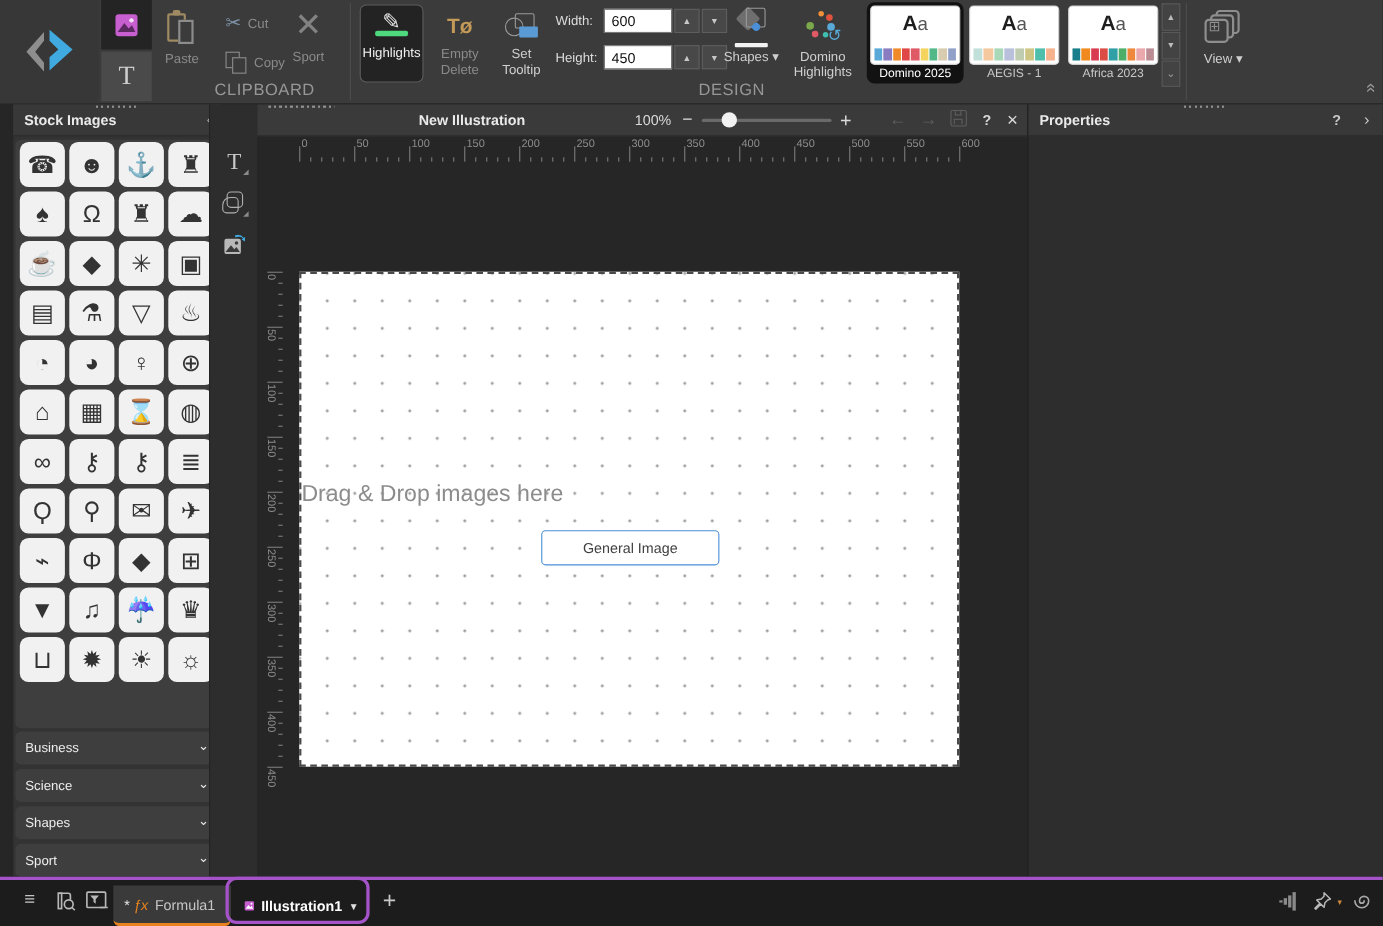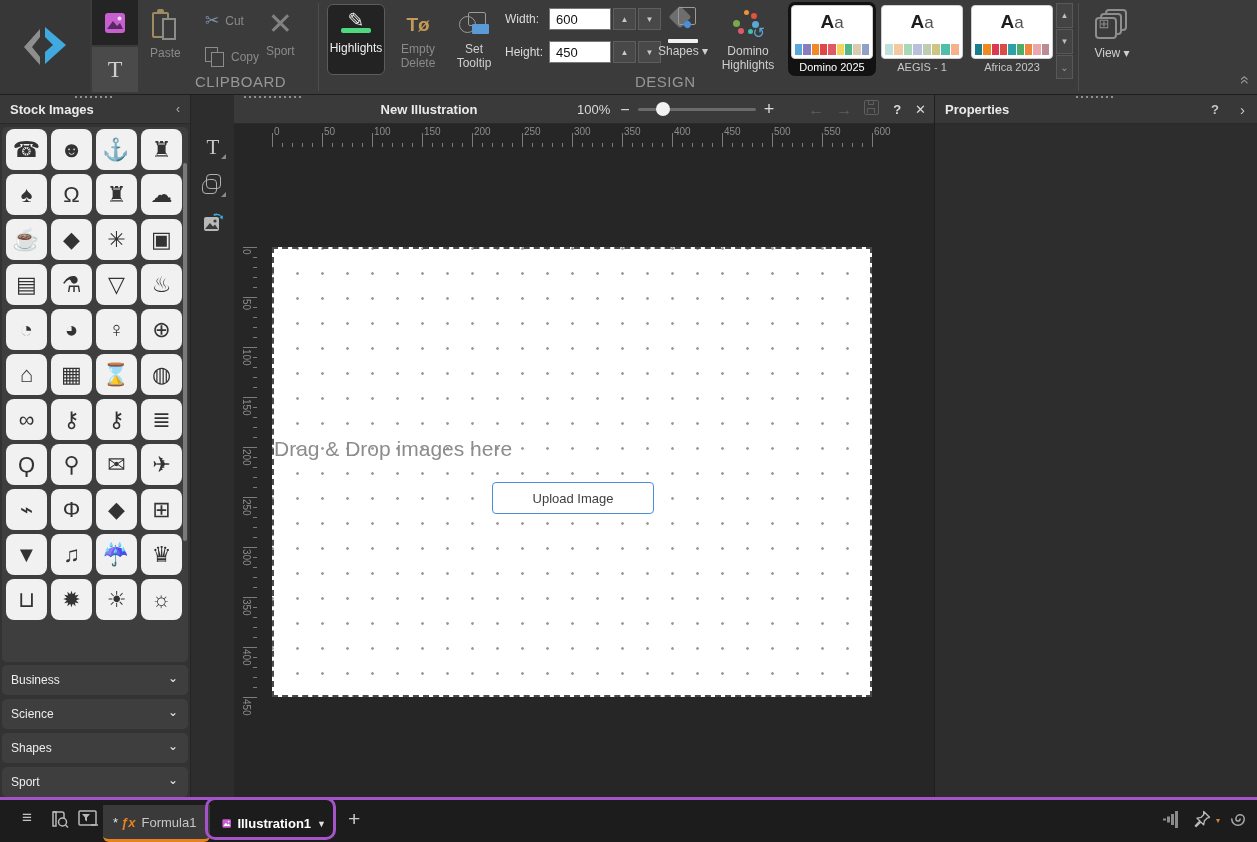--- a/index.html
+++ b/index.html
@@ -93,21 +93,21 @@
   #ribbon-collapse { position:absolute; right:8px; bottom:6px; color:#9A9A9A; font-size:16px;
                      transform:rotate(90deg); letter-spacing:-2px; }
 
   
   .panel-header { position:absolute; top:0; left:0; right:0; height:29px; background:#383838;
                   border-bottom:1px solid #2A2A2A; display:flex; align-items:center; }
   .panel-title { font-size:13px; font-weight:bold; color:#EAEAEA; }
   .drag-dots { position:absolute; top:1px; height:2px; width:40px;
                background-image:repeating-linear-gradient(90deg,#909090 0 2px,transparent 2px 5px); }
 
-  #left-panel { position:absolute; left:0; top:95px; width:190px; height:702px; background:#333333; }
+  #left-panel { position:absolute; left:12px; top:95px; width:190px; height:702px; background:#333333; }
   #left-panel .panel-title { margin-left:10px; }
   .collapse-chev { position:absolute; right:10px; color:#B0B0B0; font-size:12px; }
   .side-section { position:absolute; left:2px; width:186px; background:#3E3E3E; border-radius:5px; }
   .side-sec-head { height:30px; display:flex; align-items:center; position:relative; }
   .side-sec-head span { margin-left:9px; font-size:12px; color:#EDEDED; }
   #icon-grid { position:relative; padding:2px 4px 4px 4px; display:grid;
                grid-template-columns:repeat(4,41px); grid-auto-rows:41px; gap:4px; }
   .tile { background:#F1F1F1; border-radius:8px; display:flex; align-items:center; justify-content:center;
           font-size:22px; color:#333333; }
   #grid-scrollbar { position:absolute; right:1px; top:36px; width:4px; height:378px; background:#7A7A7A; border-radius:2px; }
@@ -159,21 +159,21 @@
 
   
   #status-bar { position:absolute; left:0; top:797px; width:1257px; height:45px; background:#1C1C1C;
                 border-top:3px solid #A553C9; }
   .sb-ico { position:absolute; top:9px; color:#C4C4C4; }
   #hamburger { left:22px; font-size:17px; top:8px; }
   .sb-tab { position:absolute; top:5px; height:37px; display:flex; align-items:center; }
   #formula-tab { left:103px; width:107px; background:#3A3A3A; border-bottom:3px solid #E8821E;
                  border-radius:0 0 6px 6px; padding-left:10px; }
   #formula-tab .star { color:#E0E0E0; font-size:13px; margin-right:3px; }
-  #formula-tab .fx { color:#E8821E; font-style:italic; font-weight:bold; font-size:13px; margin-right:6px; }
+  #formula-tab .fx { color:#E8821E; font-style:italic; font-weight:normal; font-size:13px; margin-right:6px; }
   #formula-tab .lbl { color:#C6C6C6; font-size:13px; }
   #illustration-tab { left:222px; width:104px; justify-content:center; gap:6px; }
   #illustration-tab .lbl { color:#FFFFFF; font-weight:bold; font-size:13px; }
   #illustration-tab .caret { color:#E0E0E0; font-size:9px; }
   #purple-box { position:absolute; left:205px; top:-3px; width:131px; height:43px;
                 border:3px solid #A553C9; border-radius:10px; pointer-events:none; }
   #add-tab { left:348px; font-size:21px; color:#C8C8C8; top:7px; }
   .pin-caret { position:absolute; left:1216px; top:16px; font-size:8px; color:#D0873A; }
 </style>
 </head>
@@ -716,21 +716,21 @@
         <span class="tick-v-label" style="top: 402px;">400</span>
         <i class="tick-v" style="top: 410px; width: 4px;"></i>
         <i class="tick-v" style="top: 420px; width: 4px;"></i>
         <i class="tick-v" style="top: 430px; width: 4px;"></i>
         <i class="tick-v" style="top: 440px; width: 4px;"></i>
         <i class="tick-v" style="top: 450px; width: 14px;"></i>
         <span class="tick-v-label" style="top: 452px;">450</span>
       </div>
     <div id="white-canvas">
       <div id="drop-text">Drag &amp; Drop images here</div>
-      <div id="upload-btn">Upload Image</div>
+      <div id="upload-btn">General Image</div>
     </div>
   </div>
 </div>
 
 <div id="properties-panel">
   <div class="panel-header">
     <div class="drag-dots" style="left:141px;"></div>
     <span class="panel-title">Properties</span>
     <span class="ph-btn" style="right:38px;">?</span>
     <span class="ph-btn" style="right:12px; font-weight:normal; font-size:15px;">›</span>

